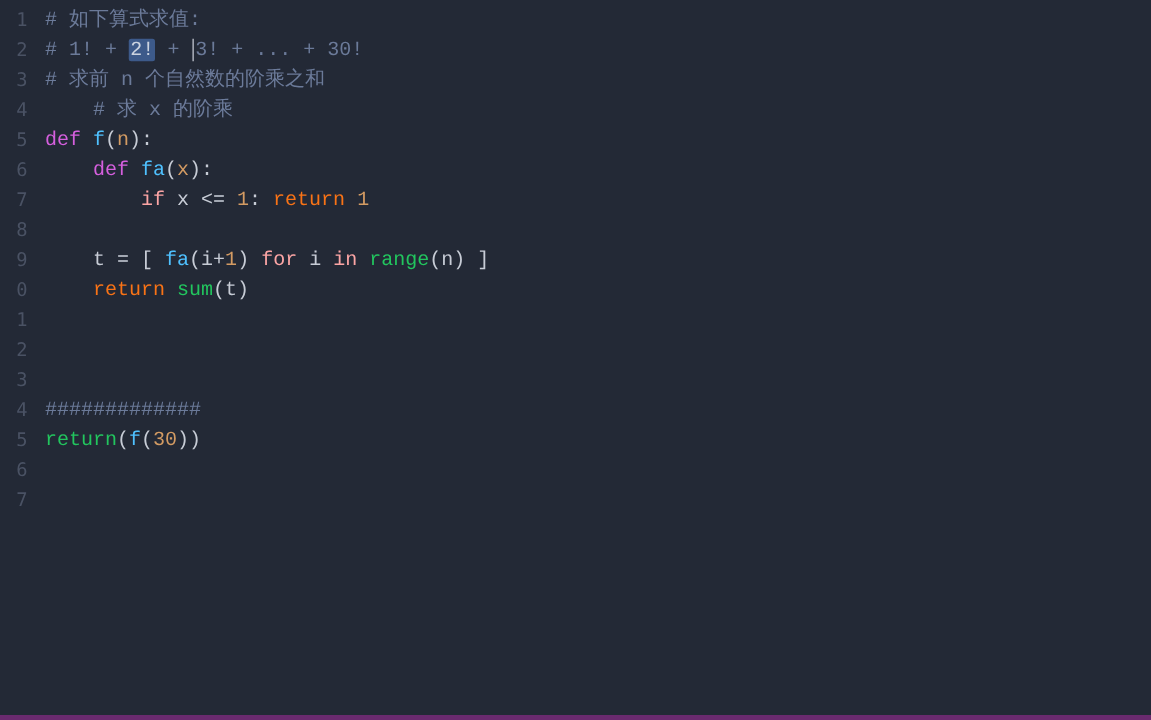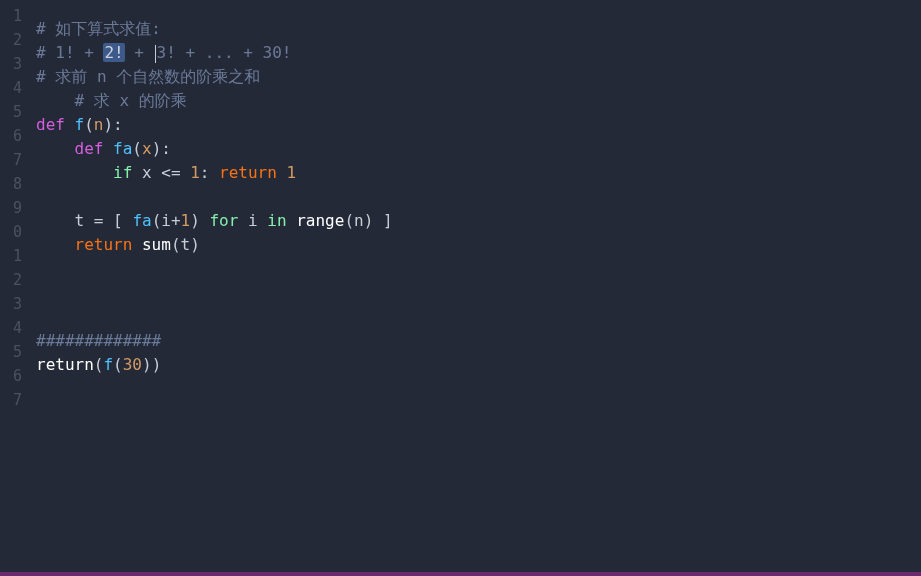--- a/index.html
+++ b/index.html
@@ -26,39 +26,40 @@
     padding-top: 4px;
     user-select: none;
     font-size: 15px;
   }
   .gutter .ln {
     height: 24px;
     line-height: 24px;
   }
   .code-area {
     flex: 1;
-    padding-top: 17px;
+    padding-top: 4px;
     padding-left: 8px;
     position: relative;
+    font-family: Liberation Mono, monospace;
   }
   .line {
     height: 24px;
     line-height: 24px;
     white-space: pre;
   }
   .c-comment { color: #6b7a99; }
-  .c-keyword { color: #86efac; }
+  .c-keyword { color: #fca5a5; }
   .c-def     { color: #d55fde; }
   .c-funcname{ color: #4fc1ff; }
   .c-param   { color: #d39b63; }
   .c-punc    { color: #c7ccd6; }
   .c-num     { color: #d39b63; }
   .c-op      { color: #c7ccd6; }
   .c-ident   { color: #c7ccd6; }
-  .c-builtin { color: #ffffff; }
+  .c-builtin { color: #22c55e; }
   .c-return  { color: #f97316; }
   .sel {
     background: #3d5a8a;
     color: #cbd3e0;
     padding: 0 1px;
     border-radius: 2px;
   }
   .cursor {
     display: inline-block;
     width: 1px;

